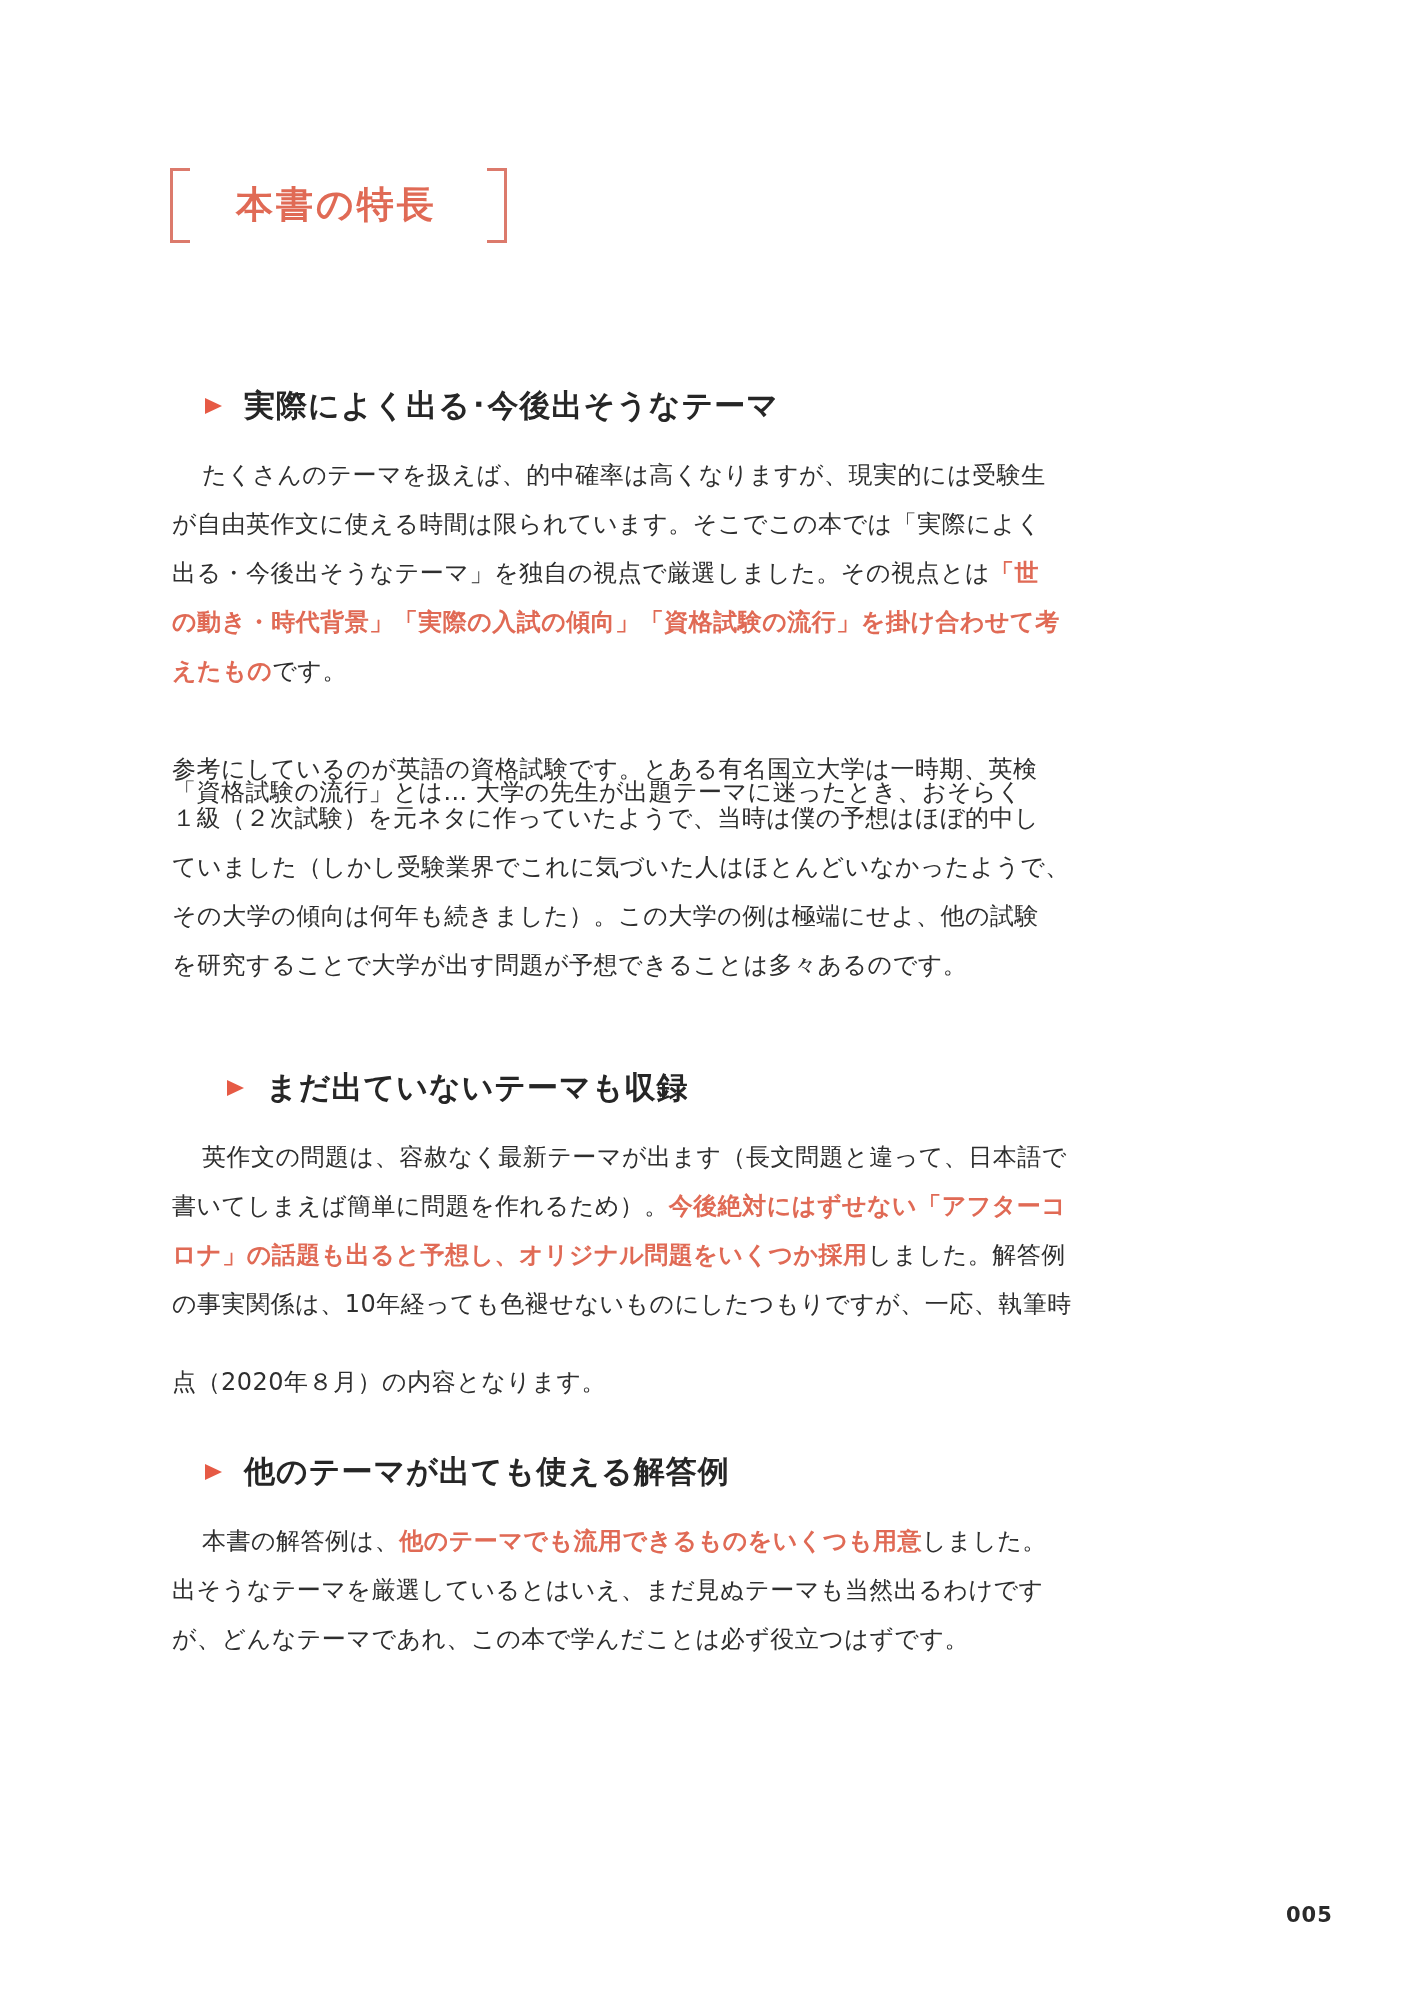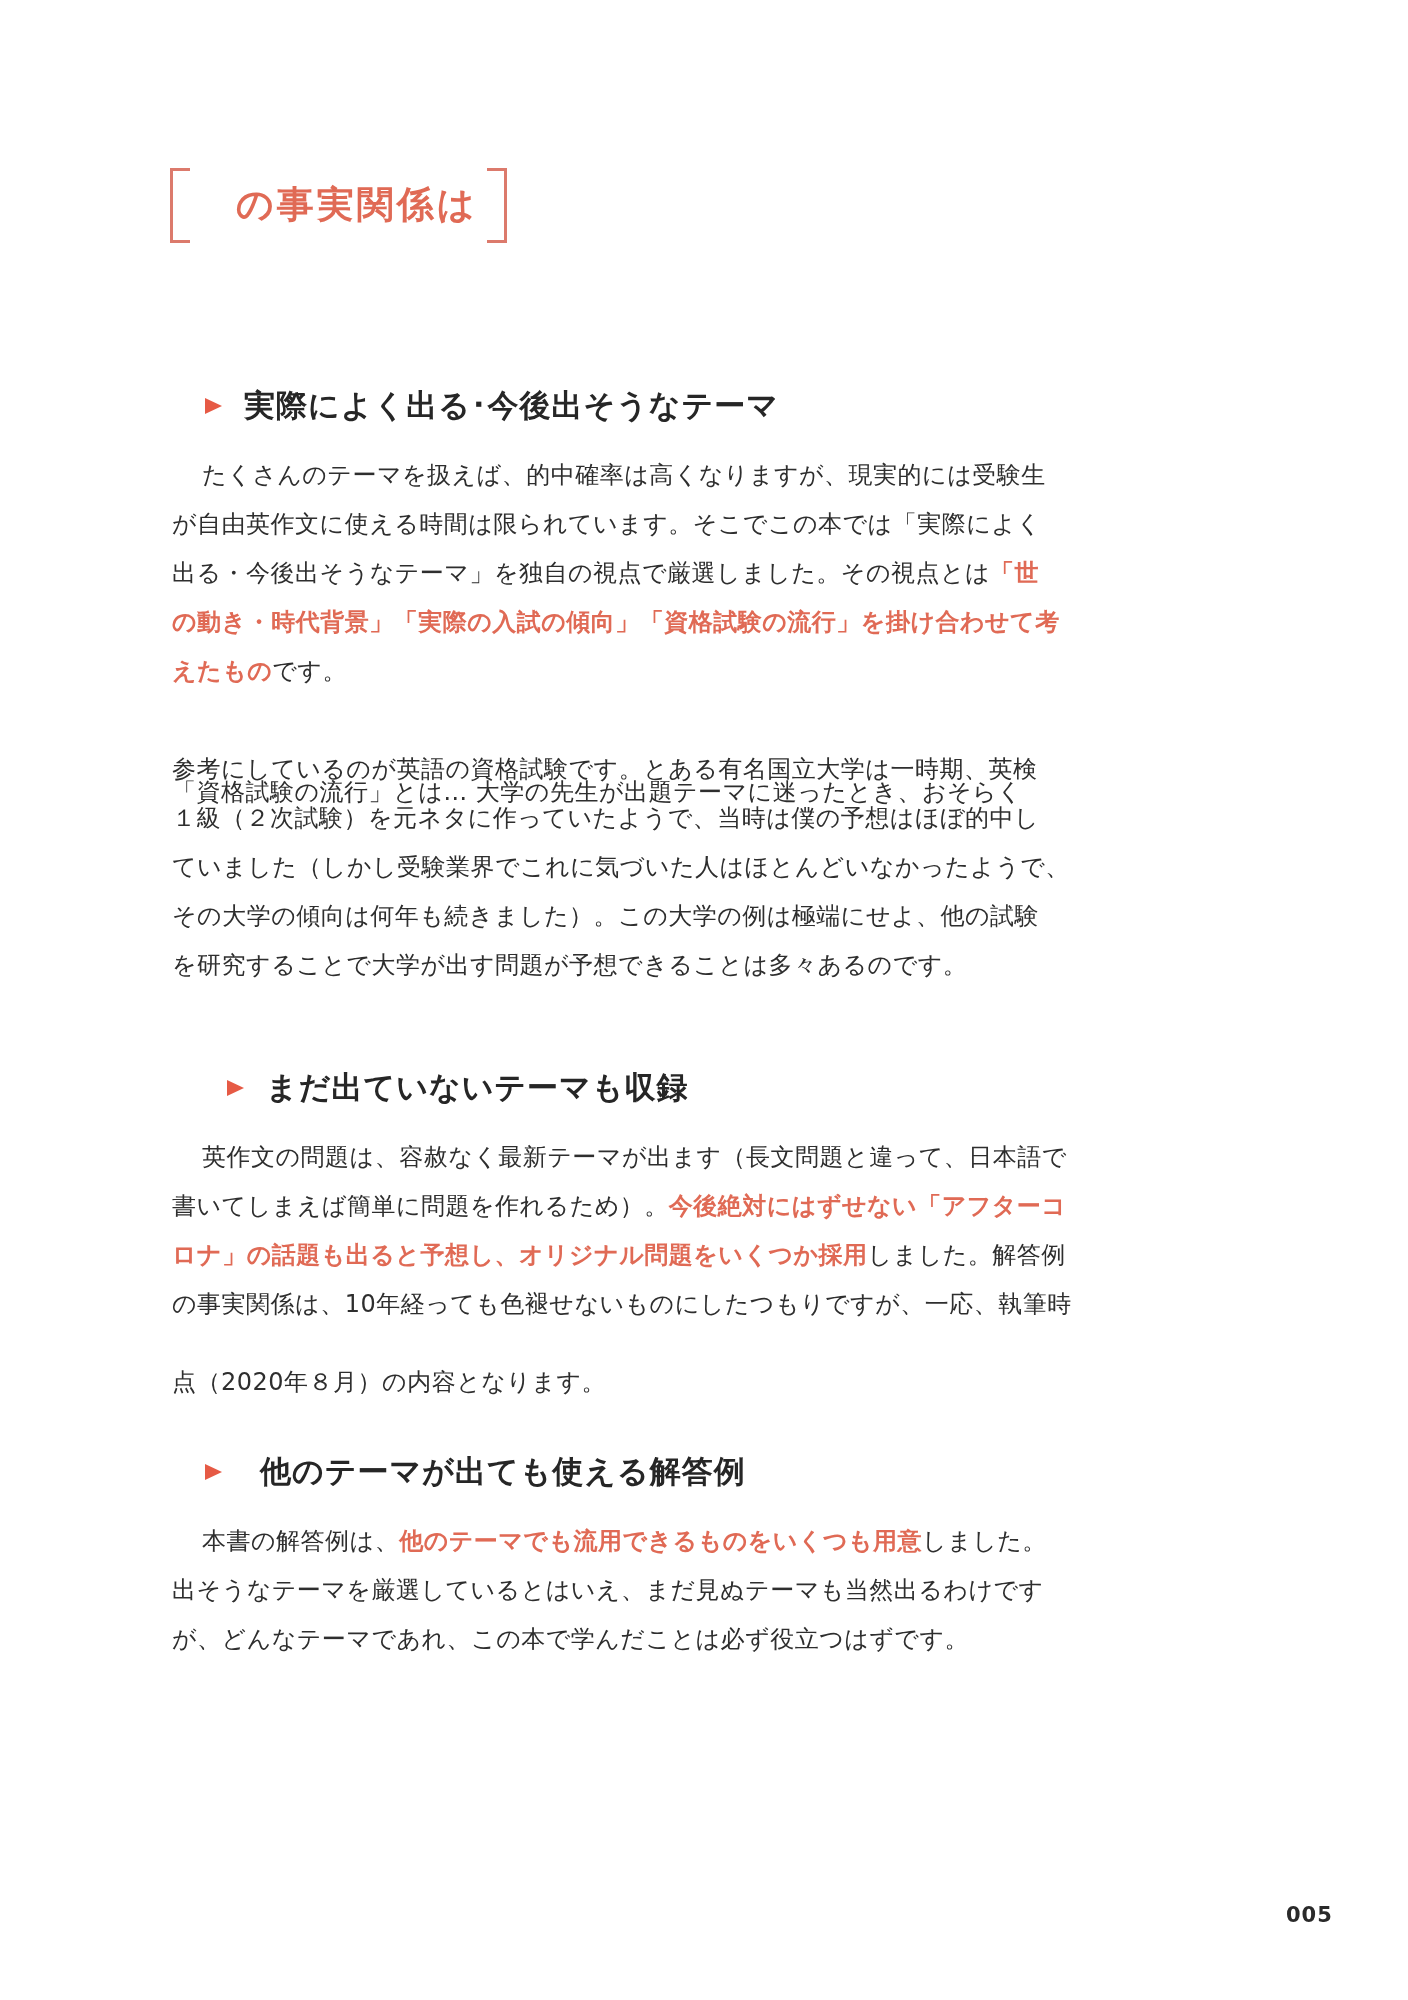--- a/index.html
+++ b/index.html
@@ -38,21 +38,21 @@
   .hl { color: #e06a55; font-weight: bold; }
   .page-num {
     position: absolute; left: 1286px; top: 1903px;
     font-size: 21px; font-weight: bold; color: #2a2a2a; letter-spacing: 1px;
   }
 </style>
 </head>
 <body>
 
 <div class="bracket left"></div>
-<div class="title">の事実関係は</div>
+<div class="title">本書の特長</div>
 <div class="bracket right"></div>
 
 <div class="heading" style="top:386px;">
   <span class="tri"></span>
   <span class="heading-text">実際によく出る･今後出そうなテーマ</span>
 </div>
 <div class="line indent" style="top:455px;"><span>たくさんのテーマを扱えば、的中確率は高くなりますが、現実的には受験生</span></div>
 <div class="line" style="top:504px;"><span>が自由英作文に使える時間は限られています。そこでこの本では「実際によく</span></div>
 <div class="line" style="top:553px;"><span>出る・今後出そうなテーマ」を独自の視点で厳選しました。その視点とは</span><span class="hl">「世</span></div>
 <div class="line" style="top:602px;"><span class="hl">の動き・時代背景」「実際の入試の傾向」「資格試験の流行」を掛け合わせて考</span></div>
@@ -67,21 +67,21 @@
 <div class="heading" style="top:1068px;margin-left:22px;">
   <span class="tri"></span>
   <span class="heading-text">まだ出ていないテーマも収録</span>
 </div>
 <div class="line indent" style="top:1137px;"><span>英作文の問題は、容赦なく最新テーマが出ます（長文問題と違って、日本語で</span></div>
 <div class="line" style="top:1186px;"><span>書いてしまえば簡単に問題を作れるため）。</span><span class="hl">今後絶対にはずせない「アフターコ</span></div>
 <div class="line" style="top:1235px;"><span class="hl">ロナ」の話題も出ると予想し、オリジナル問題をいくつか採用</span><span>しました。解答例</span></div>
 <div class="line" style="top:1284px;"><span>の事実関係は、10年経っても色褪せないものにしたつもりですが、一応、執筆時</span></div>
 <div class="line" style="top:1346px;margin-top:16px;"><span>点（2020年８月）の内容となります。</span></div>
 
-<div class="heading" style="top:1452px;gap:16px;">
+<div class="heading" style="top:1452px;">
   <span class="tri"></span>
   <span class="heading-text">他のテーマが出ても使える解答例</span>
 </div>
 <div class="line indent" style="top:1521px;"><span>本書の解答例は、</span><span class="hl">他のテーマでも流用できるものをいくつも用意</span><span>しました。</span></div>
 <div class="line" style="top:1570px;"><span>出そうなテーマを厳選しているとはいえ、まだ見ぬテーマも当然出るわけです</span></div>
 <div class="line" style="top:1619px;"><span>が、どんなテーマであれ、この本で学んだことは必ず役立つはずです。</span></div>
 
 <div class="page-num">005</div>
 
 </body></html>

